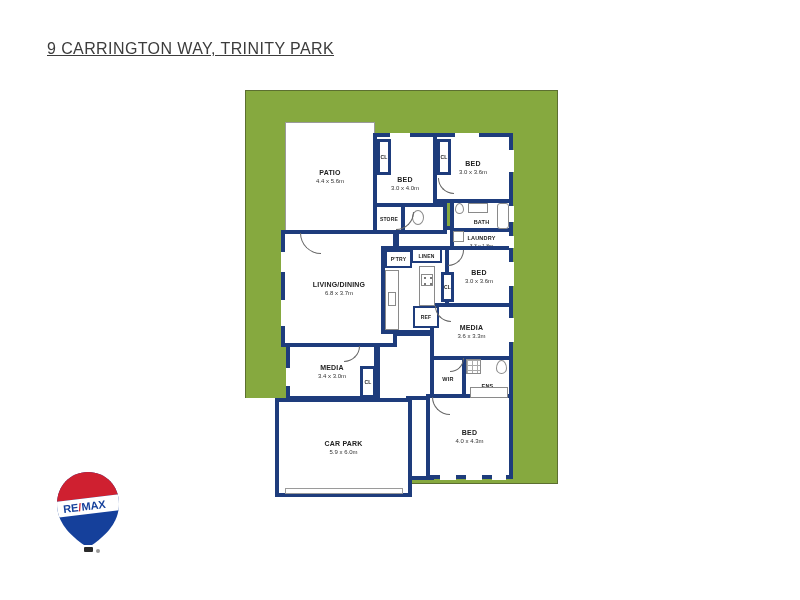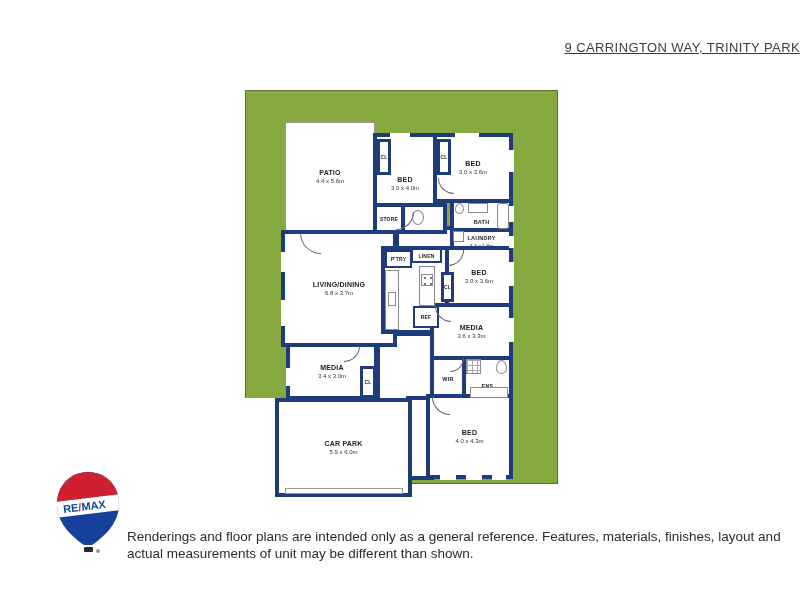--- a/index.html
+++ b/index.html
@@ -1,19 +1,19 @@
 <!DOCTYPE html>
 <html><head>
 <meta charset="utf-8">
 <style>
   html,body{margin:0;padding:0;background:#fff;}
   #canvas{position:relative;width:800px;height:600px;background:#fff;overflow:hidden;
           font-family:"Liberation Sans",sans-serif;}
-  .title{position:absolute;left:0;right:0;top:40px;text-align:right;padding-left:47px;
-         font-size:13px;color:#3c3c3c;text-decoration:underline;letter-spacing:.4px;}
+  .title{position:absolute;left:0;right:0;top:40px;text-align:left;padding-left:47px;
+         font-size:16px;color:#3c3c3c;text-decoration:underline;letter-spacing:.4px;}
   .lawn{position:absolute;left:245px;top:90px;width:313px;height:394px;
         border:1px solid #5c6f30;box-sizing:border-box;}
   .lawn-cut{position:absolute;left:244px;top:398px;width:34px;height:89px;background:#fff;}
   .patio{position:absolute;left:285px;top:122px;width:90px;height:110px;background:#fff;
          border:1px solid #9a9a9a;box-sizing:border-box;display:flex;flex-direction:column;
          align-items:center;justify-content:center;text-align:center;}
   .room{position:absolute;background:#fff;border:4px solid #1e3c7c;box-sizing:border-box;
         display:flex;flex-direction:column;align-items:center;justify-content:center;text-align:center;}
   .hall{position:absolute;background:#fff;border:4px solid #1e3c7c;box-sizing:border-box;}
   .nm{font-size:7px;font-weight:bold;color:#222;letter-spacing:.2px;line-height:8px;}
@@ -185,18 +185,14 @@
         <rect x="-10" y="28" width="92" height="16" fill="#ffffff" transform="rotate(-7 36 36)"></rect>
       </g>
       <text x="11" y="40" transform="rotate(-7 36 36)" font-family="Liberation Sans, sans-serif" font-size="11" font-weight="bold">
         <tspan fill="#15409b">RE</tspan><tspan fill="#cf2030">/</tspan><tspan fill="#15409b">MAX</tspan>
       </text>
       <rect x="32" y="77" width="9" height="5" rx="1" fill="#2a2a2a"></rect>
       <circle cx="46" cy="81" r="2" fill="#9a9a9a"></circle>
     </svg>
   </div>
 
-  <div class="disclaimer">
-    <div>Renderings and floor plans are intended only as a general reference. Features, materials, finishes, layout and</div>
-    <div>actual measurements of unit may be different than shown.</div>
-  </div>
 
 </div>
 
 </body></html>

